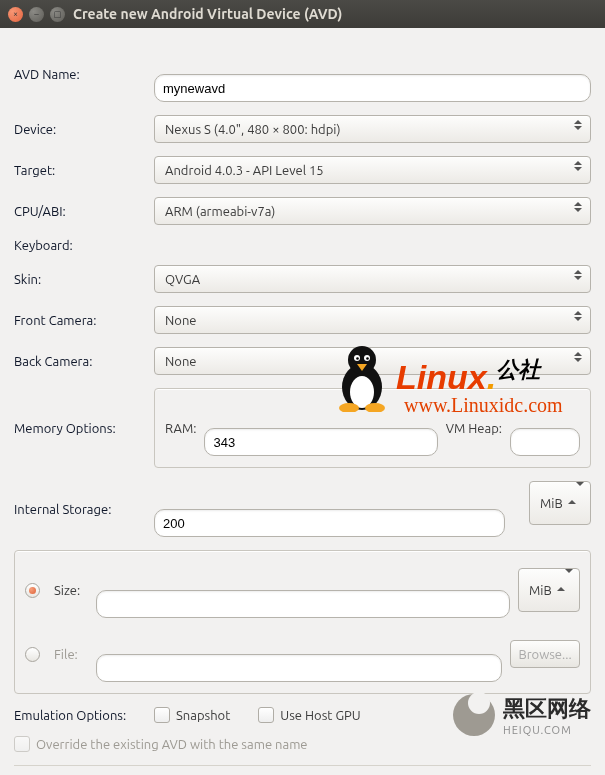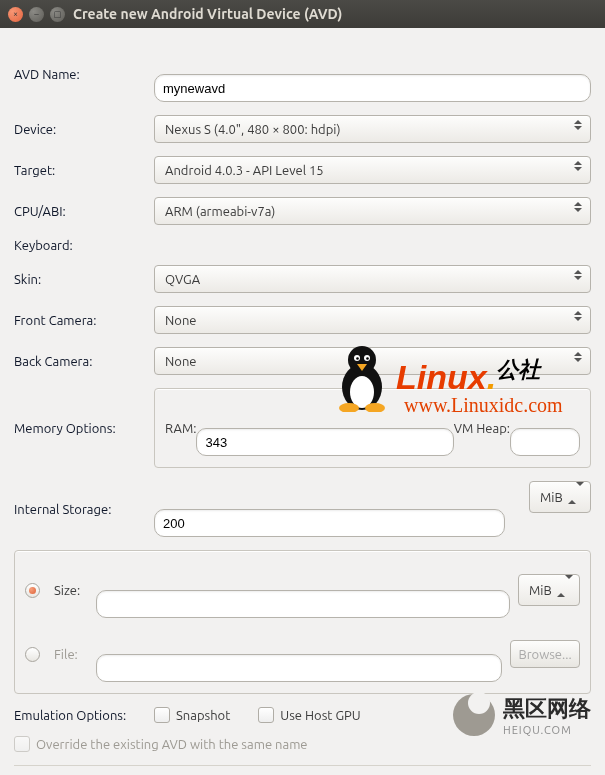--- a/index.html
+++ b/index.html
@@ -51,21 +51,21 @@
     box-shadow: 0 1px 0 rgba(255,255,255,.6) inset;
   }
   .combo .chev {
     position: absolute; right: 6px; top: 4px; width: 12px;
     display:flex; flex-direction:column; gap:2px; align-items:center;
   }
   .chev:before, .chev:after { content:""; width:0; height:0; border-left:4px solid transparent; border-right:4px solid transparent; }
   .chev:before { border-bottom:4px solid #555; }
   .chev:after { border-top:4px solid #555; }
   .spinner {
-    height: 32px; border:1px solid #b6b3ac; border-radius:4px;
+    height: 44px; border:1px solid #b6b3ac; border-radius:4px;
     background: linear-gradient(to bottom,#fdfdfc,#eceae6);
     display:flex; align-items:center; padding:0 24px 0 10px; position:relative;
     box-shadow: 0 1px 0 rgba(255,255,255,.6) inset;
   }
   .spinner .chev { position:absolute; right:6px; top:4px; }
   .chk {
     width:16px; height:16px; border:1px solid #b0ada6; border-radius:3px;
     background:linear-gradient(to bottom,#fff,#eee); display:inline-flex;
     align-items:center; justify-content:center; margin-right:6px; flex:none;
     vertical-align:middle;
@@ -191,21 +191,21 @@
       <div class="combo">
         <span>None</span>
         <span class="chev"></span>
       </div>
     </div>
   </div>
 
   <div class="row">
     <div class="lbl">Memory Options:</div>
     <div class="field panel">
-      <div style="display:flex;align-items:center;">
+      <div style="display:flex;align-items:center;gap:8px;">
         <span>RAM:</span>
         <input type="text" class="txt" style="flex: 1 1 0%;" value="343">
         <span>VM Heap:</span>
         <input type="text" class="txt" style="width: 70px;" value="">
       </div>
     </div>
   </div>
 
   <div class="row">
     <div class="lbl">Internal Storage:</div>

